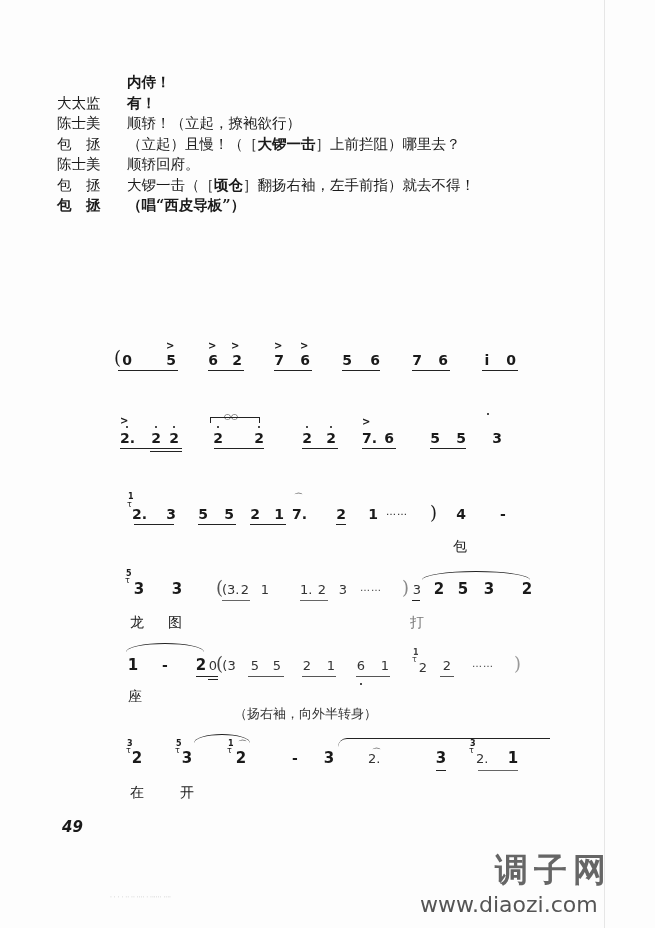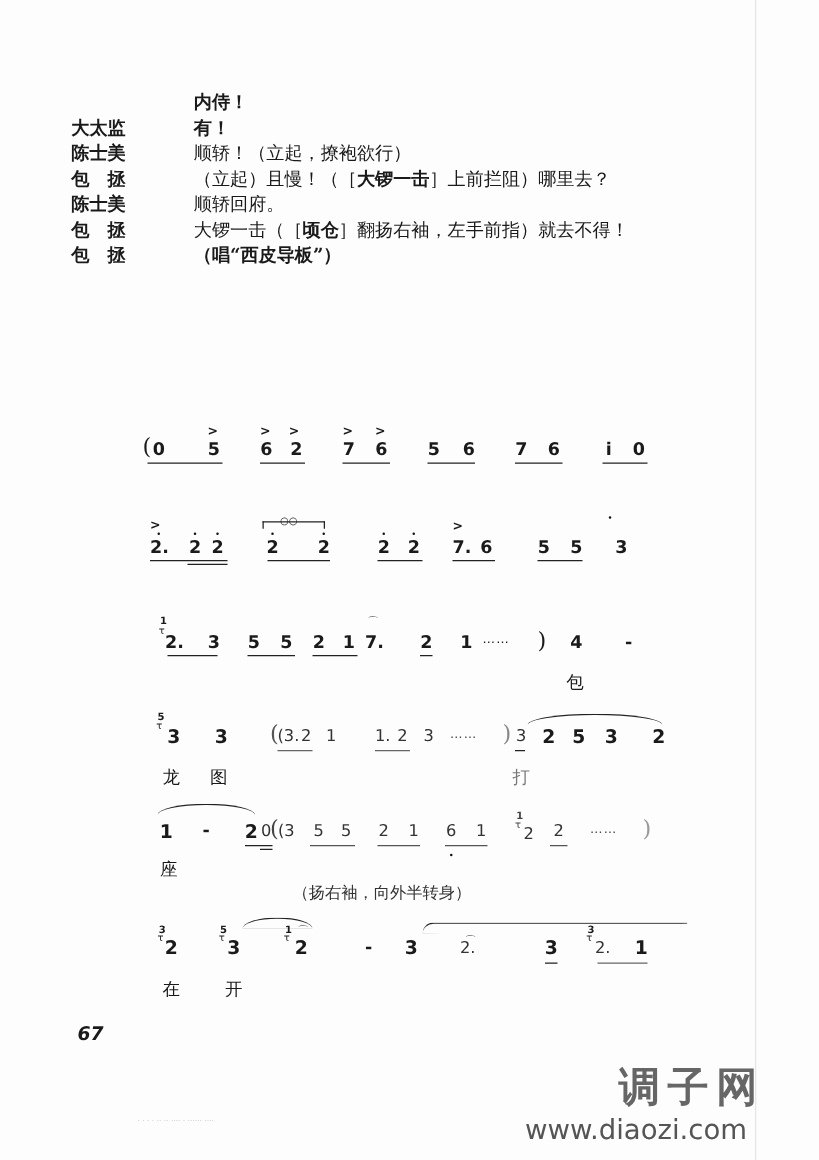--- a/index.html
+++ b/index.html
@@ -3,22 +3,22 @@
 <meta charset="utf-8">
 <style>
   html, body { margin: 0; padding: 0; }
   body {
     width: 655px; height: 928px; background: #fdfdfd; position: relative; overflow: hidden;
     font-family: "DejaVu Serif", "Liberation Serif", serif; color: #1a1a1a;
   }
   .edge-line { position: absolute; left: 604px; top: 0; width: 1px; height: 928px; background: #e6e6e6; }
   .dialogue { position: absolute; left: 57px; top: 72px; width: 500px; }
   .dl-row { position: relative; height: 20.5px; font-size: 14.5px; line-height: 20.5px; white-space: nowrap; }
-  .speaker { position: absolute; left: 0; width: 64px; letter-spacing: 0; font-weight: bold; }
-  .line { position: absolute; left: 70px; margin-left: 28px; }
+  .speaker { position: absolute; left: 0; width: 64px; letter-spacing: 0; }
+  .line { position: absolute; left: 70px; }
   .bold { font-weight: bold; }
 
   .staff-row { position: absolute; left: 110px; width: 440px; }
   .note {
     position: absolute; font-family: "DejaVu Sans", "Liberation Sans", sans-serif;
     font-weight: bold; font-size: 14px; line-height: 16px; text-align: center; width: 14px;
   }
   .note.light { font-weight: normal; font-size: 13px; color: #333; }
   .accent { position: absolute; font-family: "DejaVu Sans", sans-serif; font-size: 10px; font-weight: bold; }
   .uline { position: absolute; height: 1px; background: #222; }
@@ -261,17 +261,17 @@
   <span class="grace" style="left:360px;top:8px;">3</span>
   <span class="grace" style="left:359px;top:15px;font-weight:normal;">τ</span>
   <span class="note light" style="left:366px;top:19px;width:22px;text-align:left;">2.</span>
   <span class="note" style="left:396px;top:18px;font-size:15px;">1</span>
   <span class="uline" style="left:368px;top:38px;width:40px;background:#666;"></span>
 
   <span class="lyric" style="left:20px;top:52px;">在</span>
   <span class="lyric" style="left:70px;top:52px;">开</span>
 </div>
 
-<div class="page-num">67</div>
+<div class="page-num">49</div>
 <div class="scan-noise">· ·  · · ·· ·· ···· ·  ······    ····</div>
 
 <div class="wm-cn">调子网</div>
 <div class="wm-url">www.diaozi.com</div>
 
 </body></html>

